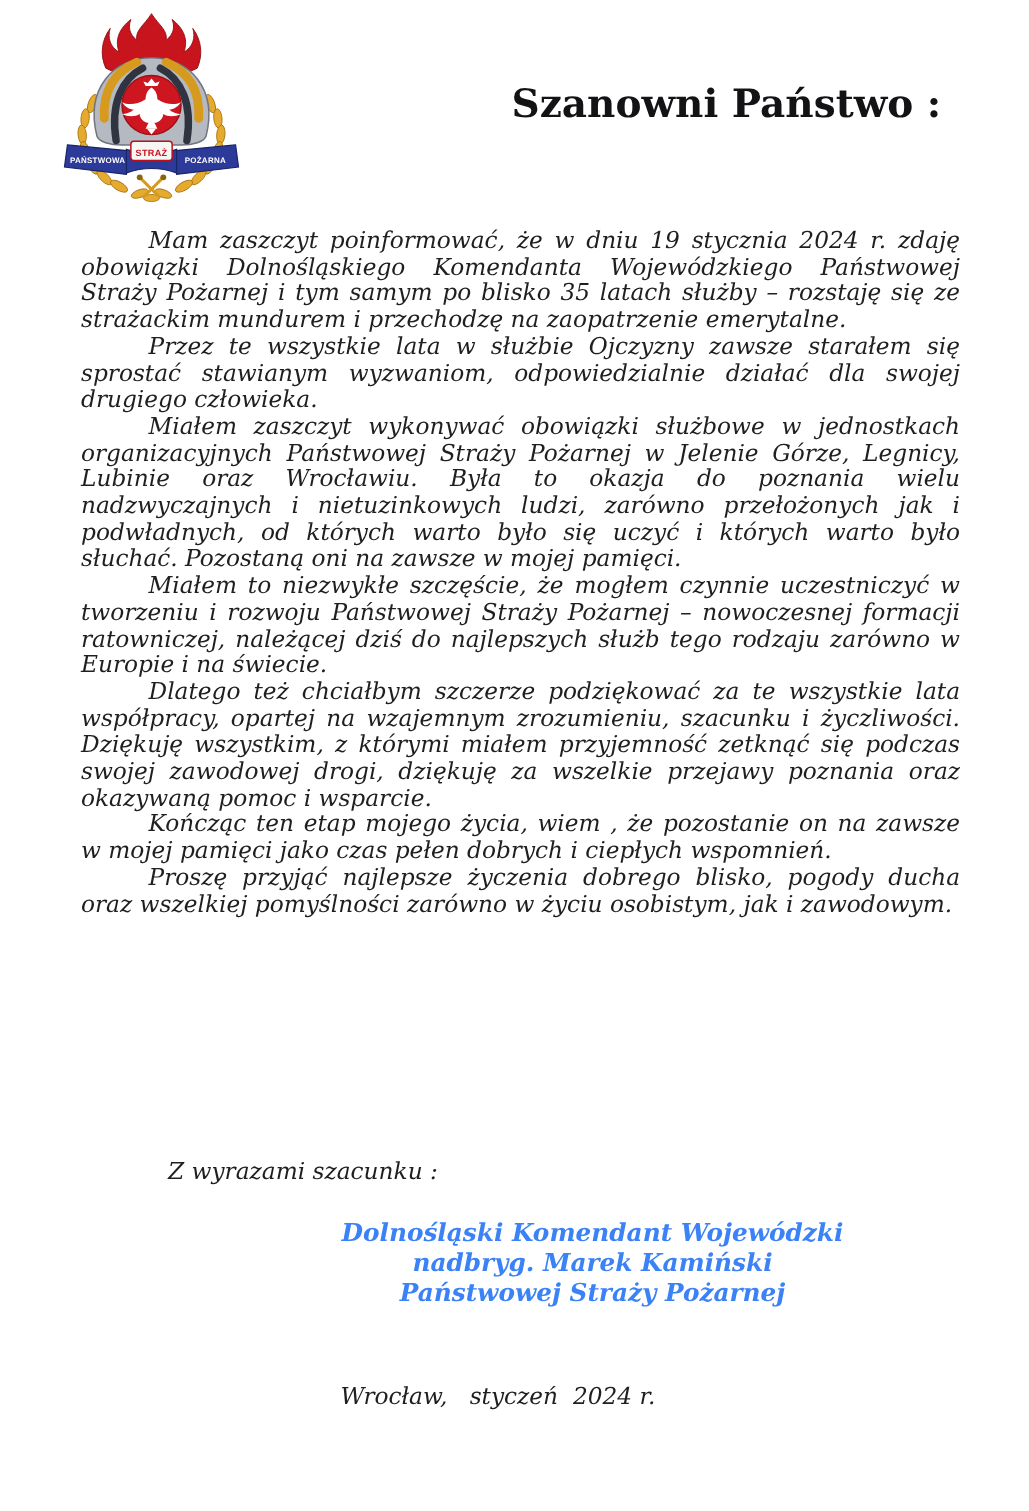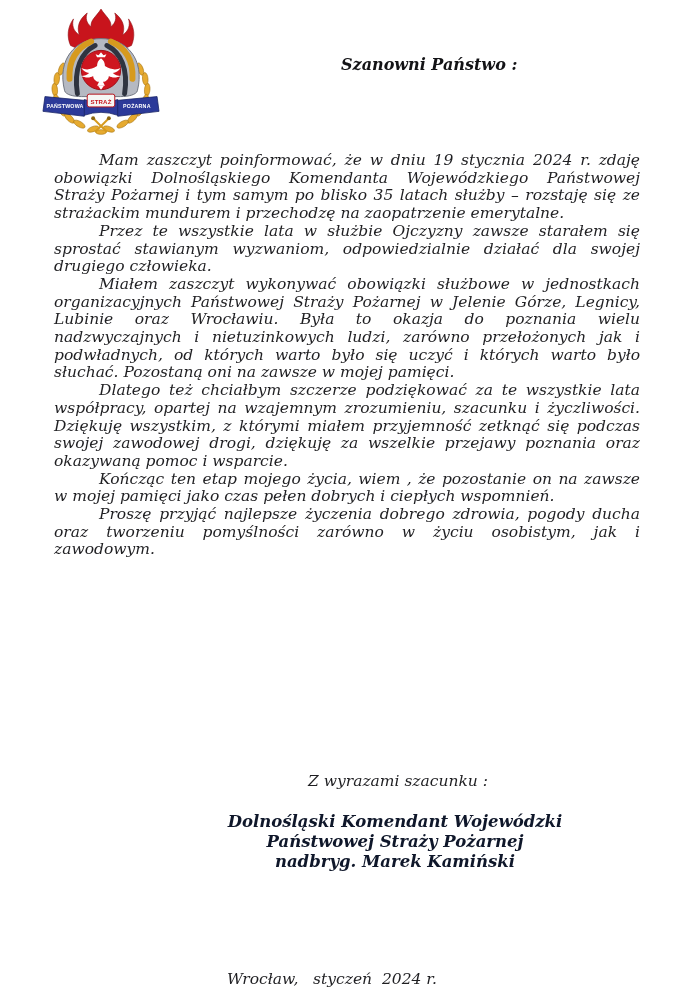--- a/index.html
+++ b/index.html
@@ -11,43 +11,43 @@
     font-family:"DejaVu Serif",serif;
     color:#1f1f22;
   }
   
   .logo{position:absolute;left:42px;top:8px;width:118px;height:130px;}
   .logo svg{display:block;width:100%;height:100%;}
   .banner-word{font-family:"Liberation Sans",sans-serif;font-weight:bold;letter-spacing:.2px;}
   
   .salutation{
     position:absolute;left:341px;top:55px;
-    font-style:italic;font-weight:bold;font-size:16px;
+    font-weight:bold;font-size:26px;
     color:#131316;white-space:pre;
   }
   
   .letter-body{
     position:absolute;left:54px;top:152px;width:586px;
     font-style:italic;font-size:15.5px;line-height:17.7px;
     text-align:justify;
   }
   .letter-body p{margin:0;text-indent:45px;}
   
   .closing{
     position:absolute;left:112px;top:772px;width:572px;
-    text-align:center;font-style:italic;font-size:15.5px;white-space:pre;
+    font-style:italic;font-size:15.5px;white-space:pre;
   }
   .signature-block{
     position:absolute;left:109px;top:812px;width:572px;
     text-align:center;font-style:italic;font-weight:bold;
-    font-size:16.5px;line-height:20px;color:#0f172a;
+    font-size:16.5px;line-height:20px;color:#3b82f6;
   }
   .place-date{
     position:absolute;left:46px;top:922px;width:572px;
-    text-align:center;font-style:italic;font-size:15.5px;white-space:pre;margin-top:48px;
+    text-align:center;font-style:italic;font-size:15.5px;white-space:pre;
   }
 </style>
 </head>
 <body>
 
 <div class="page">
 
   <div class="logo">
     <svg viewBox="0 0 120 132" xmlns="http://www.w3.org/2000/svg">
 
@@ -110,28 +110,29 @@
       </g>
     </svg>
   </div>
 
   <div class="salutation">Szanowni Państwo :</div>
 
   <div class="letter-body">
     <p>Mam zaszczyt poinformować, że w dniu 19 stycznia 2024 r. zdaję obowiązki Dolnośląskiego Komendanta Wojewódzkiego Państwowej Straży Pożarnej i tym samym po blisko 35 latach służby – rozstaję się ze strażackim mundurem i przechodzę na zaopatrzenie emerytalne.</p>
     <p>Przez te wszystkie lata w służbie Ojczyzny zawsze starałem się sprostać stawianym wyzwaniom, odpowiedzialnie działać dla swojej drugiego człowieka.</p>
     <p>Miałem zaszczyt wykonywać obowiązki służbowe w jednostkach organizacyjnych Państwowej Straży Pożarnej w Jelenie Górze, Legnicy, Lubinie oraz Wrocławiu. Była to okazja do poznania wielu nadzwyczajnych i nietuzinkowych ludzi, zarówno przełożonych jak i podwładnych, od których warto było się uczyć i których warto było słuchać. Pozostaną oni na zawsze w mojej pamięci.</p>
+    <p>Miałem to niezwykłe szczęście, że mogłem czynnie uczestniczyć w tworzeniu i rozwoju Państwowej Straży Pożarnej – nowoczesnej formacji ratowniczej, należącej dziś do najlepszych służb tego rodzaju zarówno w Europie i na świecie.</p>
     <p>Dlatego też chciałbym szczerze podziękować za te wszystkie lata współpracy, opartej na wzajemnym zrozumieniu, szacunku i życzliwości. Dziękuję wszystkim, z którymi miałem przyjemność zetknąć się podczas swojej zawodowej drogi, dziękuję za wszelkie przejawy poznania oraz okazywaną pomoc i wsparcie.</p>
     <p>Kończąc ten etap mojego życia, wiem , że pozostanie on na zawsze w mojej pamięci jako czas pełen dobrych i ciepłych wspomnień.</p>
-    <p>Proszę przyjąć najlepsze życzenia dobrego zdrowia, pogody ducha oraz tworzeniu pomyślności zarówno w życiu osobistym, jak i zawodowym.</p>
+    <p>Proszę przyjąć najlepsze życzenia dobrego blisko, pogody ducha oraz wszelkiej pomyślności zarówno w życiu osobistym, jak i zawodowym.</p>
   </div>
 
   <div class="closing">Z wyrazami szacunku :</div>
 
   <div class="signature-block">
     <div>Dolnośląski Komendant Wojewódzki</div>
+    <div>nadbryg. Marek Kamiński</div>
     <div>Państwowej Straży Pożarnej</div>
-    <div>nadbryg. Marek Kamiński</div>
   </div>
 
   <div class="place-date">Wrocław,   styczeń  2024 r.</div>
 
 </div>
 
 </body></html>

